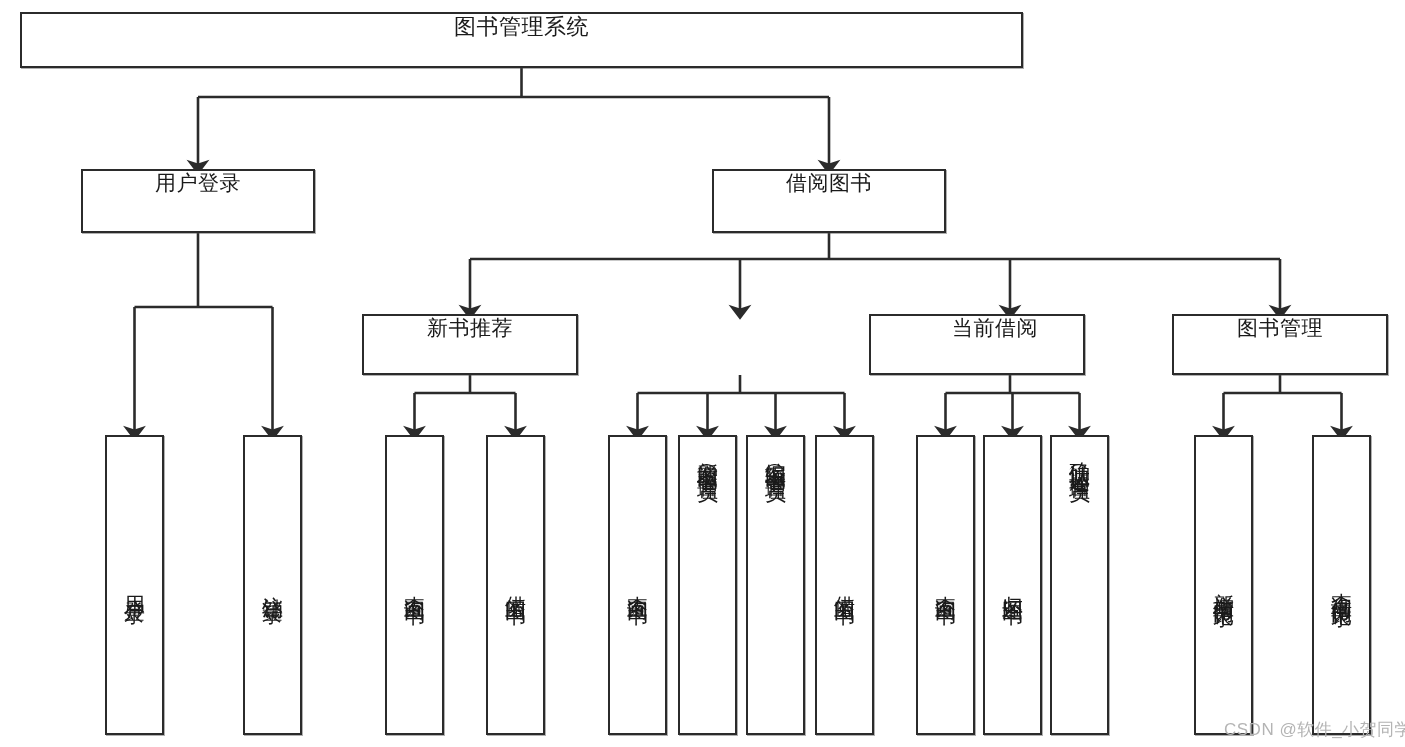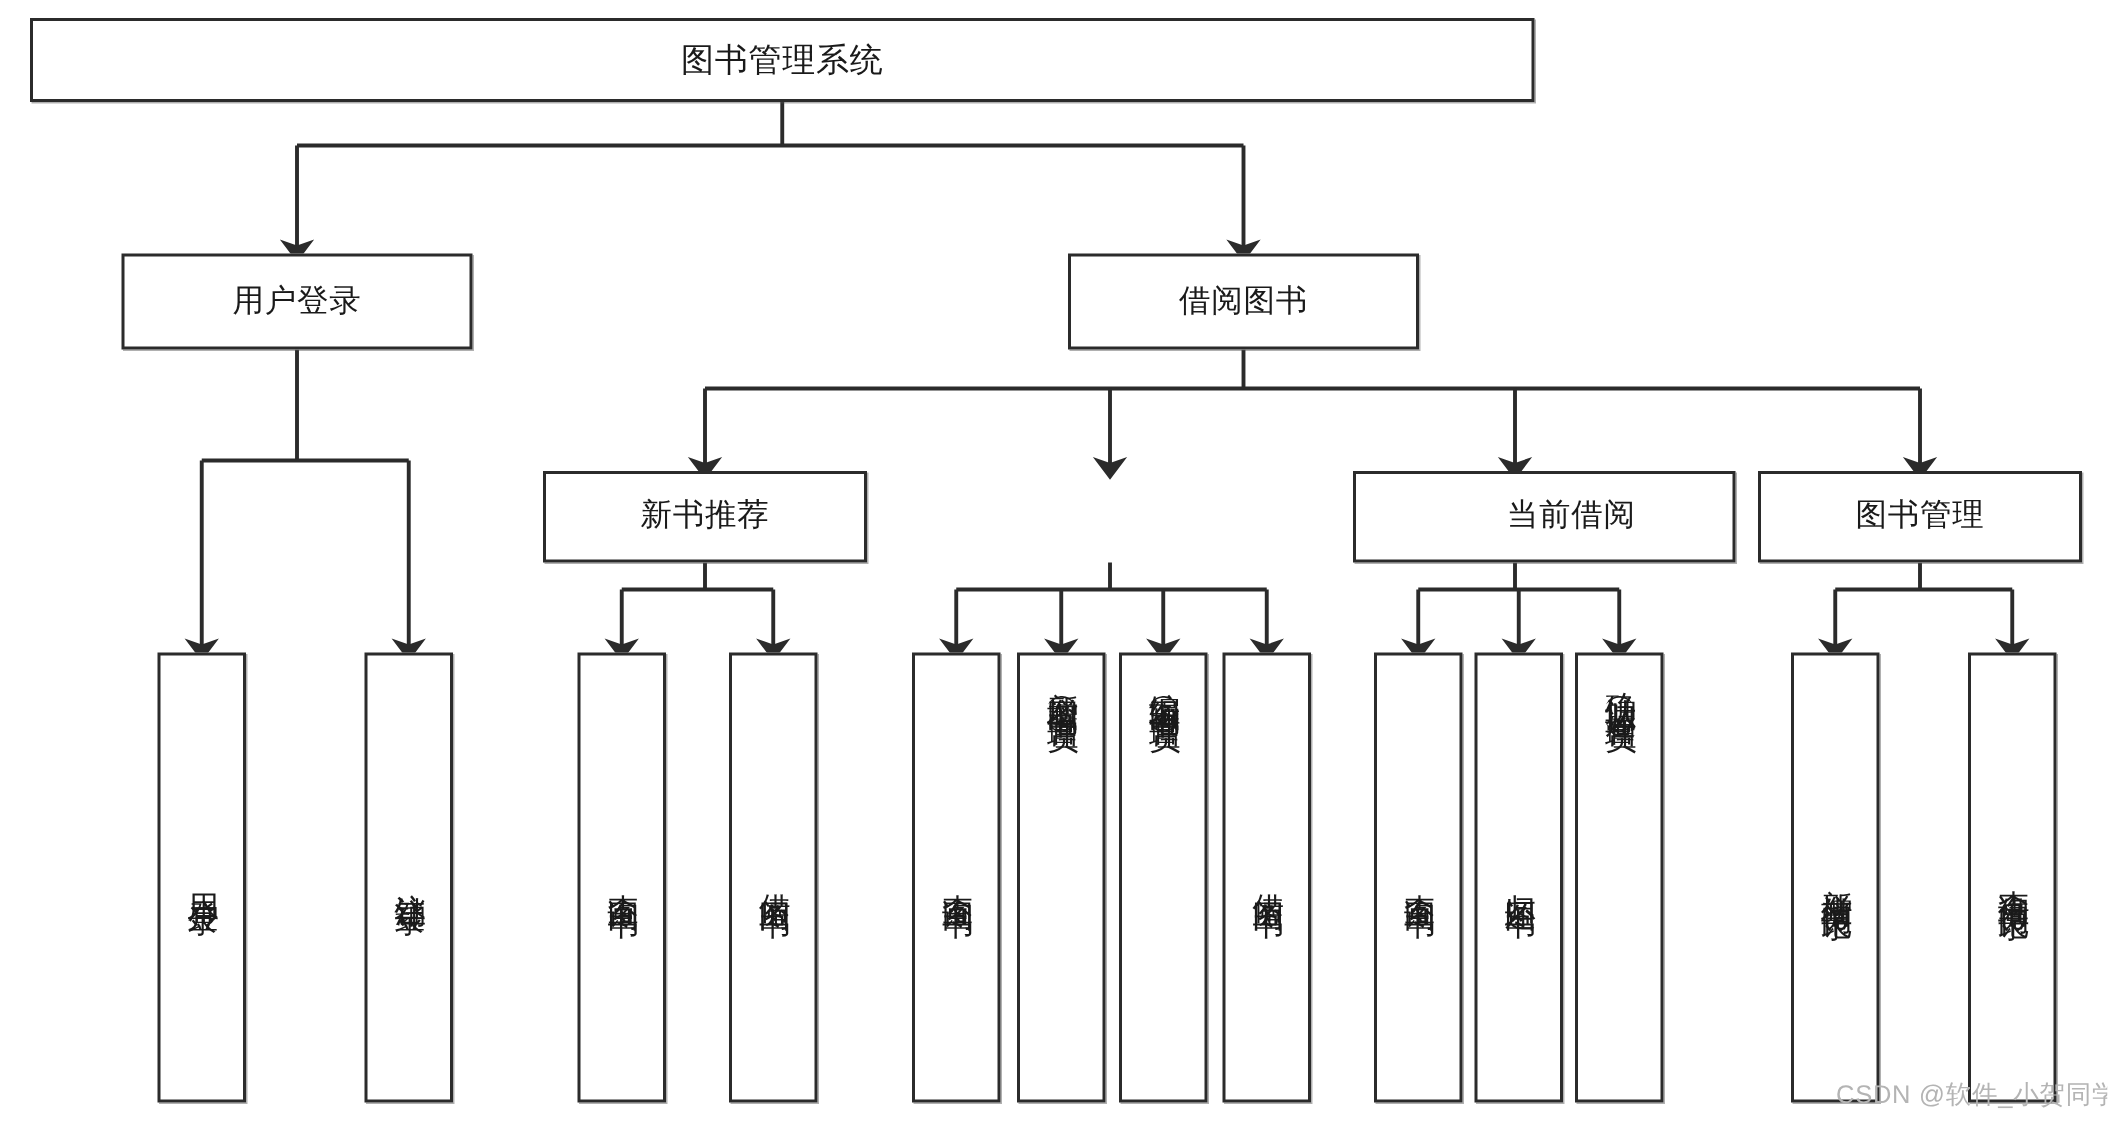--- a/index.html
+++ b/index.html
@@ -24,21 +24,21 @@
     width: 1405px;
     height: 747px;
   }
   .node {
     position: absolute;
     box-sizing: border-box;
     background: #ffffff;
     border: 2px solid #2b2b2b;
     box-shadow: 1px 1px 0 rgba(80,80,80,0.45);
     display: flex;
-    align-items: center;
+    align-items: flex-start;
     justify-content: center;
     color: #1a1a1a;
   }
   .node .label {
     display: block;
     text-align: center;
     line-height: 1.18;
     letter-spacing: 0.5px;
   }
   .node.horizontal .label {
@@ -129,21 +129,21 @@
 
   <div class="node horizontal" id="n-book_mgmt" style="left: 712px; top: 169px; width: 234px; height: 64px;">
     <span class="label">借阅图书</span>
   </div>
 
   <div class="node horizontal" id="n-new_book_rec" style="left: 362px; top: 314px; width: 216px; height: 61px;">
     <span class="label">新书推荐</span>
   </div>
 
 
-  <div class="node horizontal" id="n-current_borrow" style="left: 902px; top: 314px; width: 255px; height: 61px; padding-left: 36px;">
+  <div class="node horizontal" id="n-current_borrow" style="left: 869px; top: 314px; width: 216px; height: 61px; padding-left: 36px;">
     <span class="label">当前借阅</span>
   </div>
 
   <div class="node horizontal" id="n-borrow_record" style="left: 1172px; top: 314px; width: 216px; height: 61px;">
     <span class="label">图书管理</span>
   </div>
 
   <div class="node vertical centered" id="n-leaf_user_login" style="left: 105px; top: 435px; width: 59px; height: 300px;">
     <span class="label">用户登录</span>
   </div>

